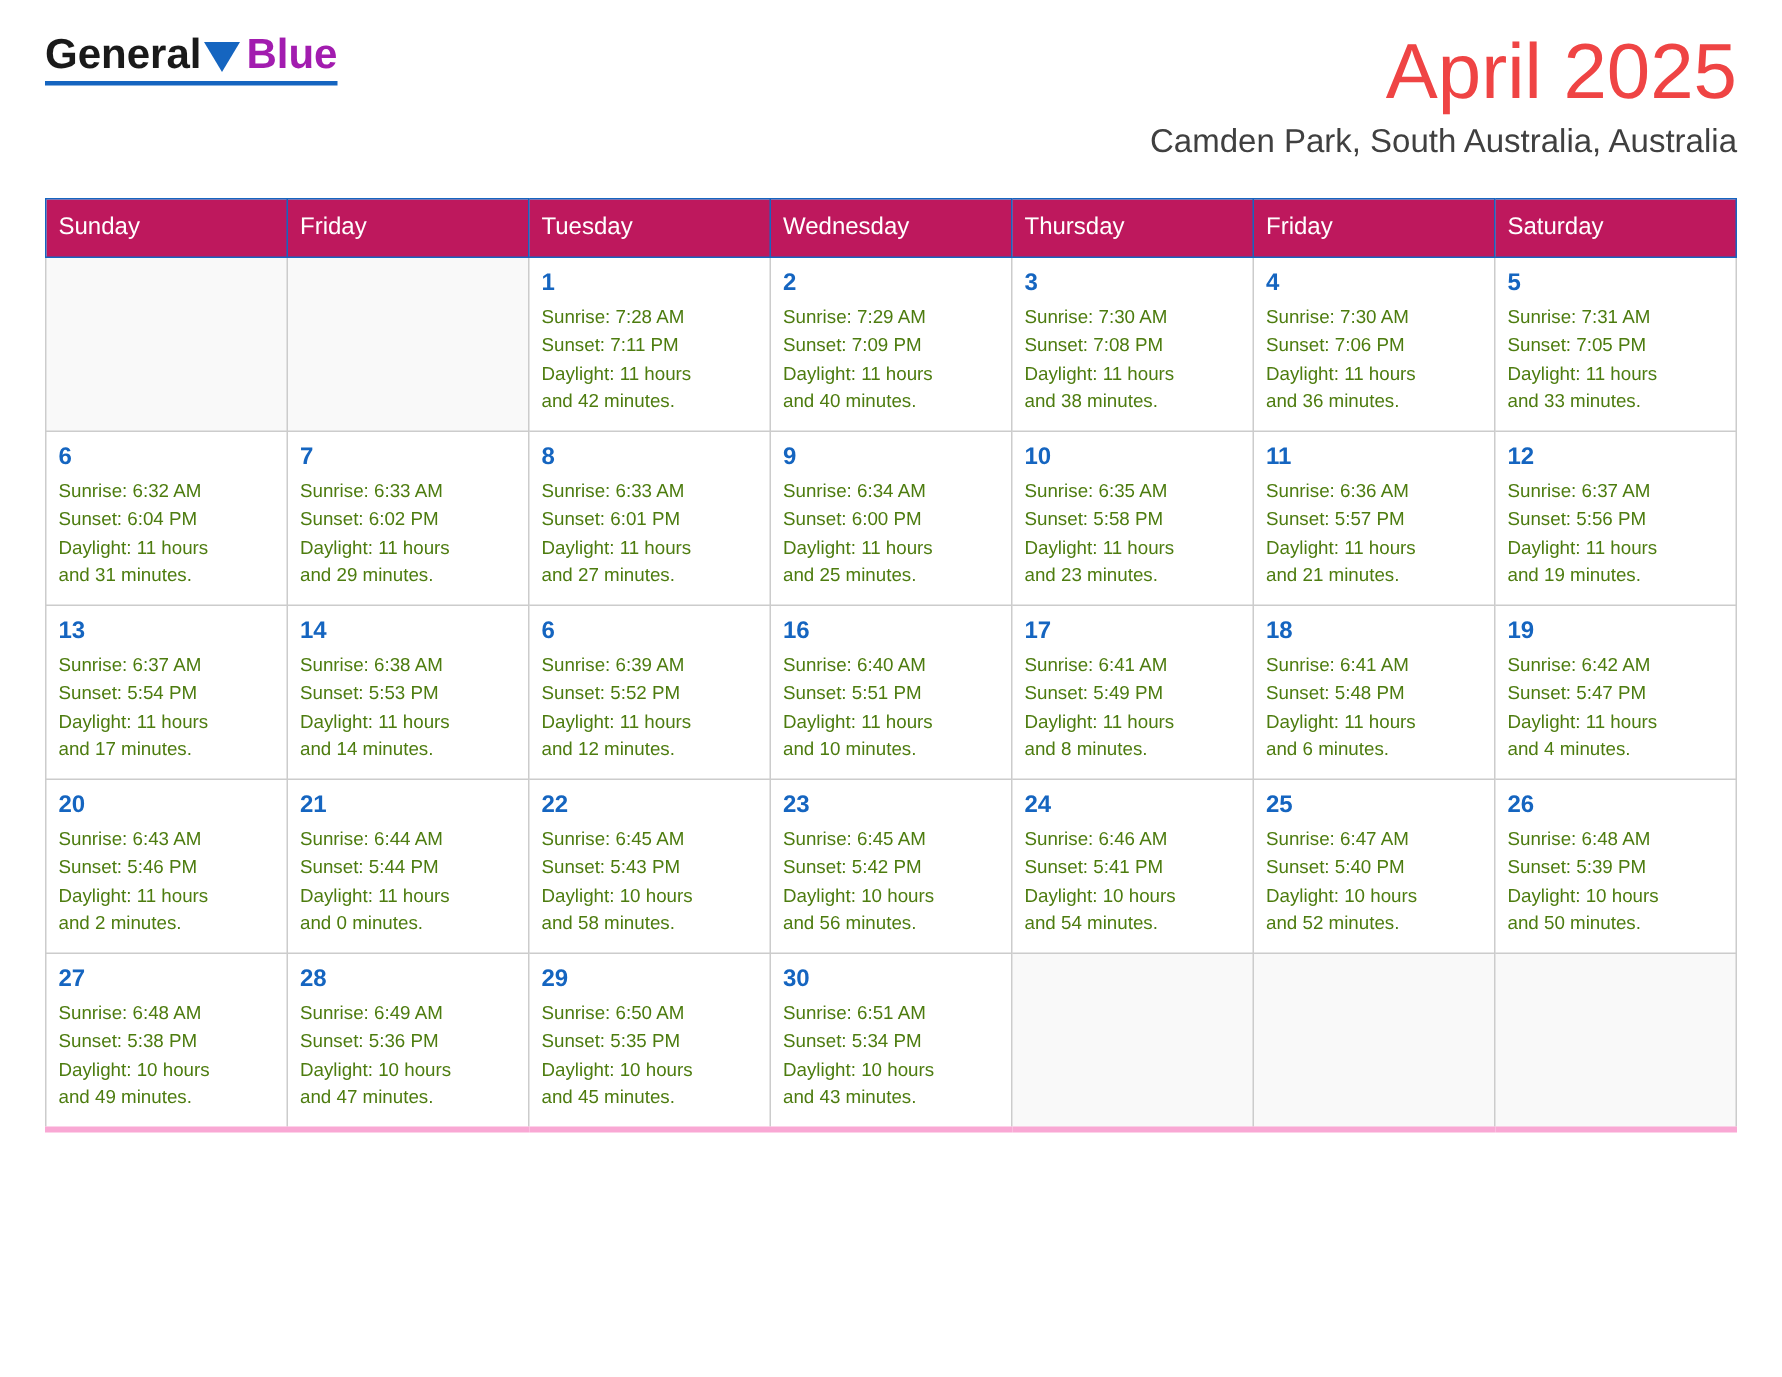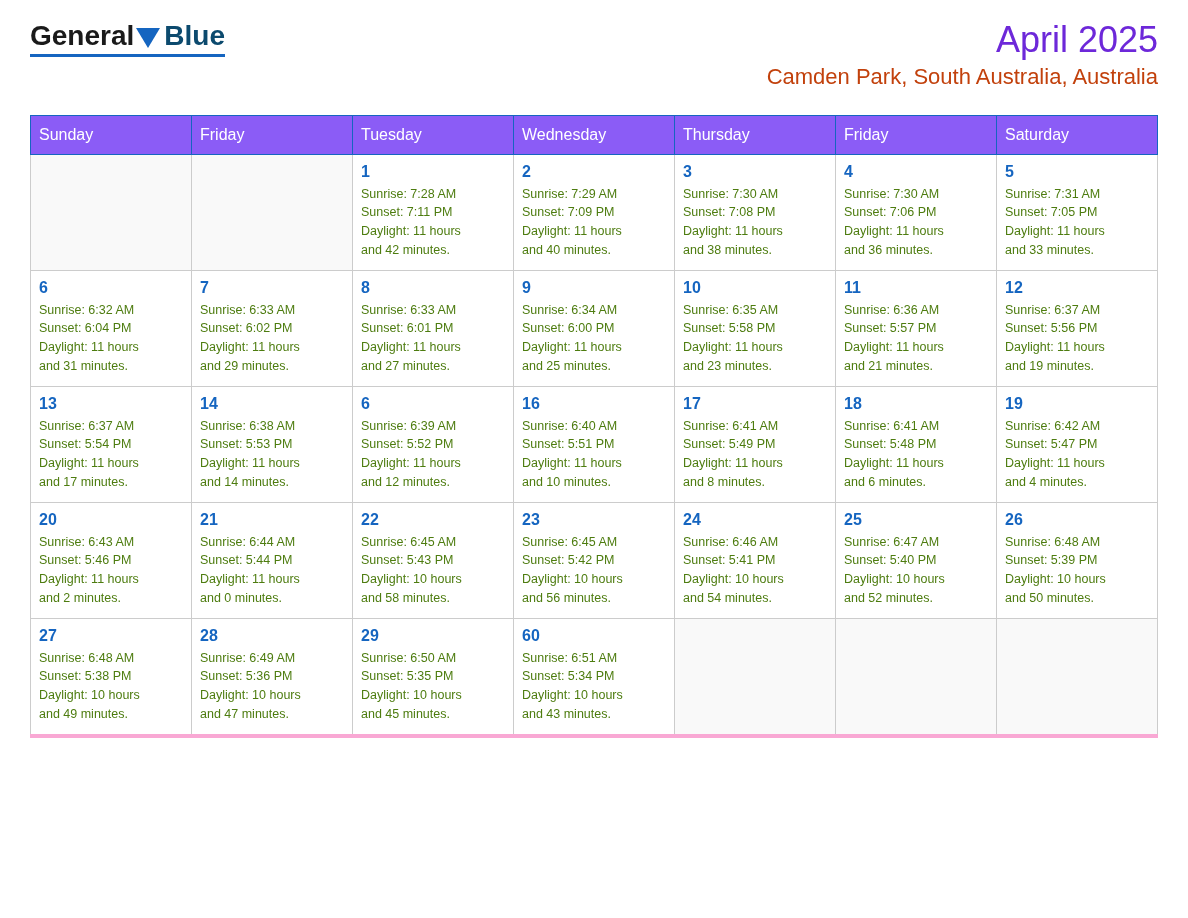--- a/index.html
+++ b/index.html
@@ -38,51 +38,51 @@
       border-left: 12px solid transparent;
       border-right: 12px solid transparent;
       border-top: 20px solid #1565c0;
       display: inline-block;
       margin-left: 2px;
       margin-bottom: -4px;
     }
     .logo-blue {
       font-size: 28px;
       font-weight: bold;
-      color: #0c4a6e;
+      color: #a21caf;
       margin-left: 4px;
     }
     .logo-underline {
       height: 3px;
       background: #1565c0;
       width: 100%;
       margin-top: 2px;
     }
     .title-block {
       text-align: right;
     }
     .month-title {
-      font-size: 36px;
+      font-size: 52px;
       font-weight: normal;
-      color: #6d28d9;
+      color: #ef4444;
       line-height: 1.1;
     }
     .location-title {
       font-size: 22px;
-      color: #c2410c;
+      color: #404040;
       margin-top: 4px;
       text-align: center;
     }
     .calendar {
       width: 100%;
       border-collapse: collapse;
       margin-top: 10px;
     }
     .calendar th {
-      background: #8b5cf6;
+      background: #be185d;
       color: #fff;
       padding: 10px 8px;
       text-align: left;
       font-size: 16px;
       font-weight: normal;
       border: 1px solid #1565c0;
       margin-top: 44px;
     }
     .calendar td {
       border: 1px solid #ccc;
@@ -262,21 +262,21 @@
         </td>
         <td>
           <span class="day-number">28</span>
           <div class="day-info">Sunrise: 6:49 AM<br>Sunset: 5:36 PM<br>Daylight: 10 hours<br>and 47 minutes.</div>
         </td>
         <td>
           <span class="day-number">29</span>
           <div class="day-info">Sunrise: 6:50 AM<br>Sunset: 5:35 PM<br>Daylight: 10 hours<br>and 45 minutes.</div>
         </td>
         <td>
-          <span class="day-number">60</span>
+          <span class="day-number">30</span>
           <div class="day-info">Sunrise: 6:51 AM<br>Sunset: 5:34 PM<br>Daylight: 10 hours<br>and 43 minutes.</div>
         </td>
         <td class="empty-cell"></td>
         <td class="empty-cell"></td>
         <td class="empty-cell"></td>
       </tr>
     </tbody>
 </table>
 
 </body></html>

